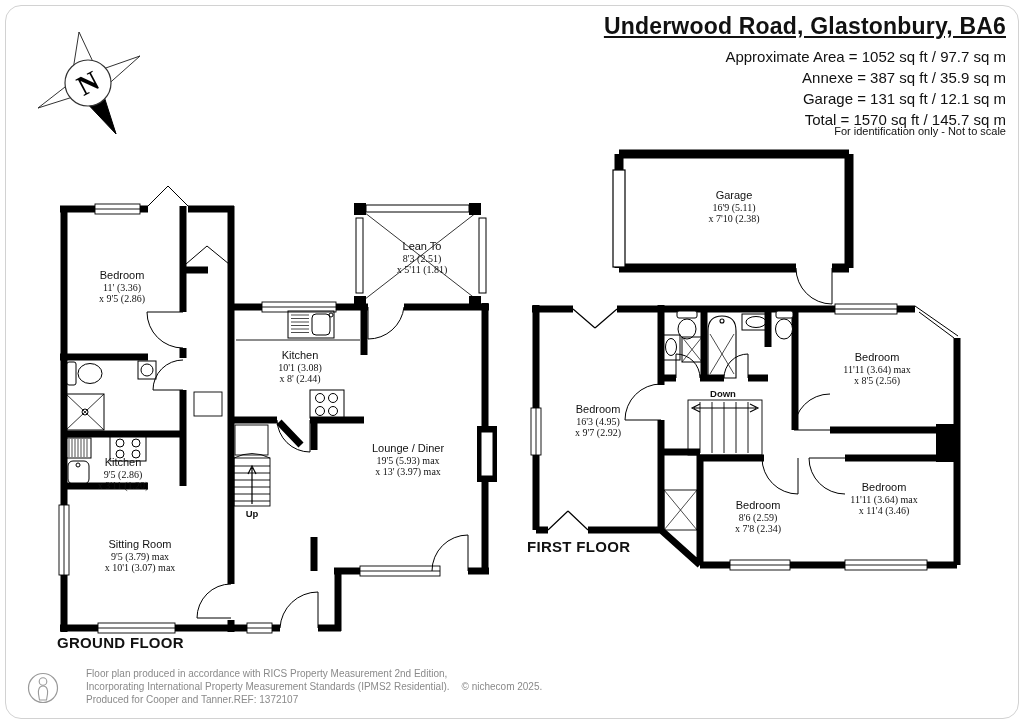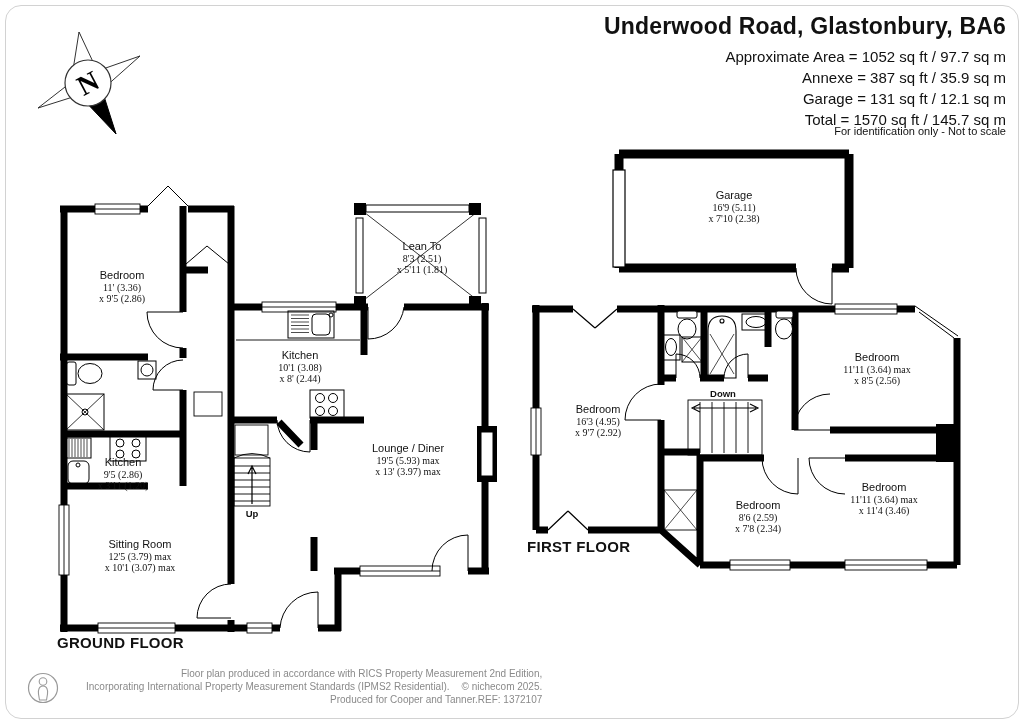--- a/index.html
+++ b/index.html
@@ -2,33 +2,33 @@
 <html><head>
 <meta charset="utf-8">
 <style>
   html,body{margin:0;padding:0;background:#fff;}
   .page{position:relative;width:1024px;height:724px;background:#fff;overflow:hidden;
         font-family:"Liberation Sans",sans-serif;color:#111;}
   .page-border{position:absolute;left:5px;top:5px;right:5px;bottom:5px;
         border:1.5px solid #d2d2d2;border-radius:16px;pointer-events:none;}
   .plan-svg{position:absolute;left:0;top:0;}
   
-  .hdr{position:absolute;right:18px;top:13px;text-align:right;}
+  .hdr{position:absolute;right:18px;top:13px;text-align:right;text-decoration:underline;}
   .hdr-title{font-size:23px;font-weight:bold;letter-spacing:0.2px;}
   .hdr-areas{position:absolute;right:18px;top:46px;text-align:right;}
   .hdr-areas div{font-size:15px;line-height:21px;text-align:right;}
   .hdr-disclaimer{position:absolute;right:18px;top:125px;font-size:11px;text-align:right;}
   
   .rl{position:absolute;width:170px;transform:translate(-50%,-50%);text-align:center;}
   .rl .nm{font-weight:normal;font-size:11px;line-height:12.5px;}
   .rl .dm{font-size:10px;line-height:11.8px;font-family:Liberation Serif, serif;}
   .stair-label{position:absolute;transform:translate(-50%,-50%);font-size:9.5px;font-weight:bold;}
   .floor-label{position:absolute;font-size:15px;font-weight:bold;letter-spacing:0.3px;}
   
-  .footer-text{position:absolute;left:86px;top:667px;font-size:10px;line-height:13px;color:#8a8a8a;text-align:right;}
+  .footer-text{position:absolute;left:86px;top:667px;font-size:10px;line-height:13px;color:#8a8a8a;}
   .footer-text .cp{margin-left:12px;}
   .footer-text .ref{}
   .footer-icon{position:absolute;left:27px;top:672px;}
   .compass{position:absolute;left:34px;top:28px;}
 </style>
 </head>
 <body>
 
 <div class="page">
   <div class="page-border"></div>
@@ -267,21 +267,21 @@
     <div class="dm">11' (3.36)</div>
     <div class="dm">x 9'5 (2.86)</div>
   </div>
   <div class="rl" style="left:123px;top:474px">
     <div class="nm">Kitchen</div>
     <div class="dm">9'5 (2.86)</div>
     <div class="dm">x 3'11 (1.20)</div>
   </div>
   <div class="rl" style="left:140px;top:556px">
     <div class="nm">Sitting Room</div>
-    <div class="dm">12'5 (3.79) max</div>
+    <div class="dm">9'5 (3.79) max</div>
     <div class="dm">x 10'1 (3.07) max</div>
   </div>
   <div class="rl" style="left:300px;top:367px">
     <div class="nm">Kitchen</div>
     <div class="dm">10'1 (3.08)</div>
     <div class="dm">x 8' (2.44)</div>
   </div>
   <div class="rl" style="left:422px;top:258px">
     <div class="nm">Lean To</div>
     <div class="dm">8'3 (2.51)</div>

